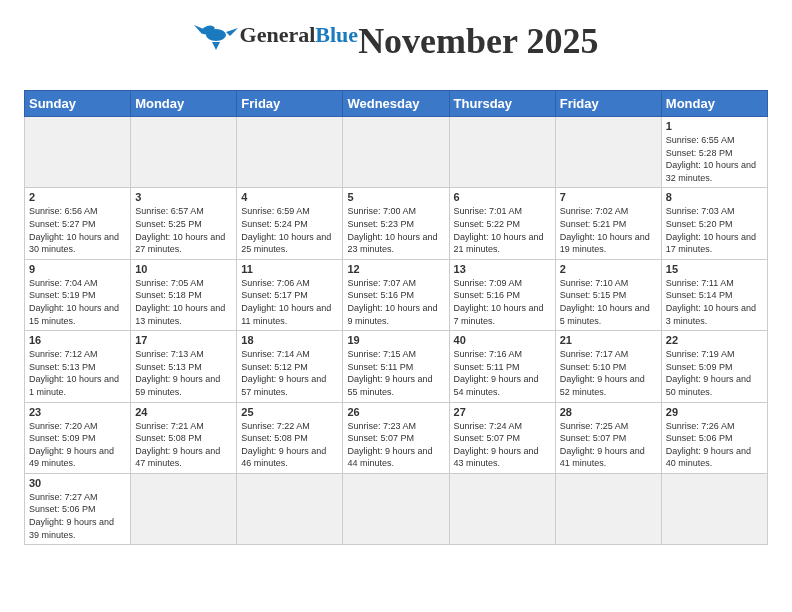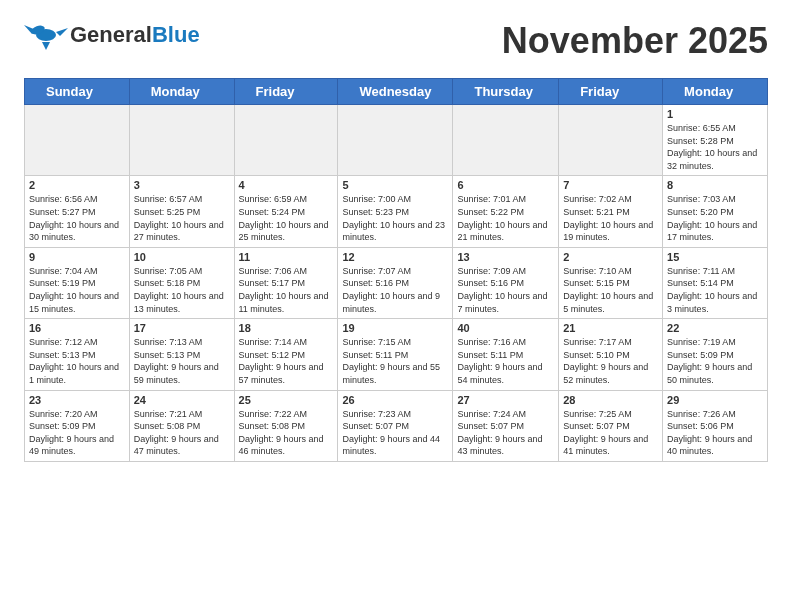--- a/index.html
+++ b/index.html
@@ -9,22 +9,23 @@
       width: 792px;
       min-height: 612px;
     }
     .page {
       width: 792px;
       padding: 20px 24px 16px 24px;
     }
     .header {
       display: flex;
       align-items: flex-start;
-      justify-content: space-between;
-      margin-bottom: 16px;
+      justify-content: center;
+      margin-bottom: 28px;
+      font-family: Liberation Serif, serif;
     }
     .logo {
       display: flex;
       flex-direction: column;
       align-items: flex-start;
     }
     .logo-icon {
       display: flex;
       align-items: center;
     }
@@ -49,21 +50,21 @@
     .calendar {
       width: 100%;
       border-collapse: collapse;
       border: 1px solid #ccc;
     }
     .calendar th {
       background: #3c78c8;
       color: #fff;
       font-size: 13px;
       font-weight: bold;
-      padding: 5px 21px;
+      padding: 5px 4px;
       text-align: left;
       border: 1px solid #3060aa;
     }
     .calendar td {
       vertical-align: top;
       border: 1px solid #ccc;
       padding: 3px 4px;
       font-size: 9.5px;
       color: #333;
       width: calc(100% / 7);
@@ -251,15 +252,27 @@
           </td>
           <td>
             <span class="day-num">28</span>
             <div class="day-info">Sunrise: 7:25 AM<br>Sunset: 5:07 PM<br>Daylight: 9 hours and 41 minutes.</div>
           </td>
           <td>
             <span class="day-num">29</span>
             <div class="day-info">Sunrise: 7:26 AM<br>Sunset: 5:06 PM<br>Daylight: 9 hours and 40 minutes.</div>
           </td>
         </tr>
+        <tr>
+          <td>
+            <span class="day-num">30</span>
+            <div class="day-info">Sunrise: 7:27 AM<br>Sunset: 5:06 PM<br>Daylight: 9 hours and 39 minutes.</div>
+          </td>
+          <td class="empty"></td>
+          <td class="empty"></td>
+          <td class="empty"></td>
+          <td class="empty"></td>
+          <td class="empty"></td>
+          <td class="empty"></td>
+        </tr>
       </tbody>
   </table>
 </div>
 
 </body></html>

